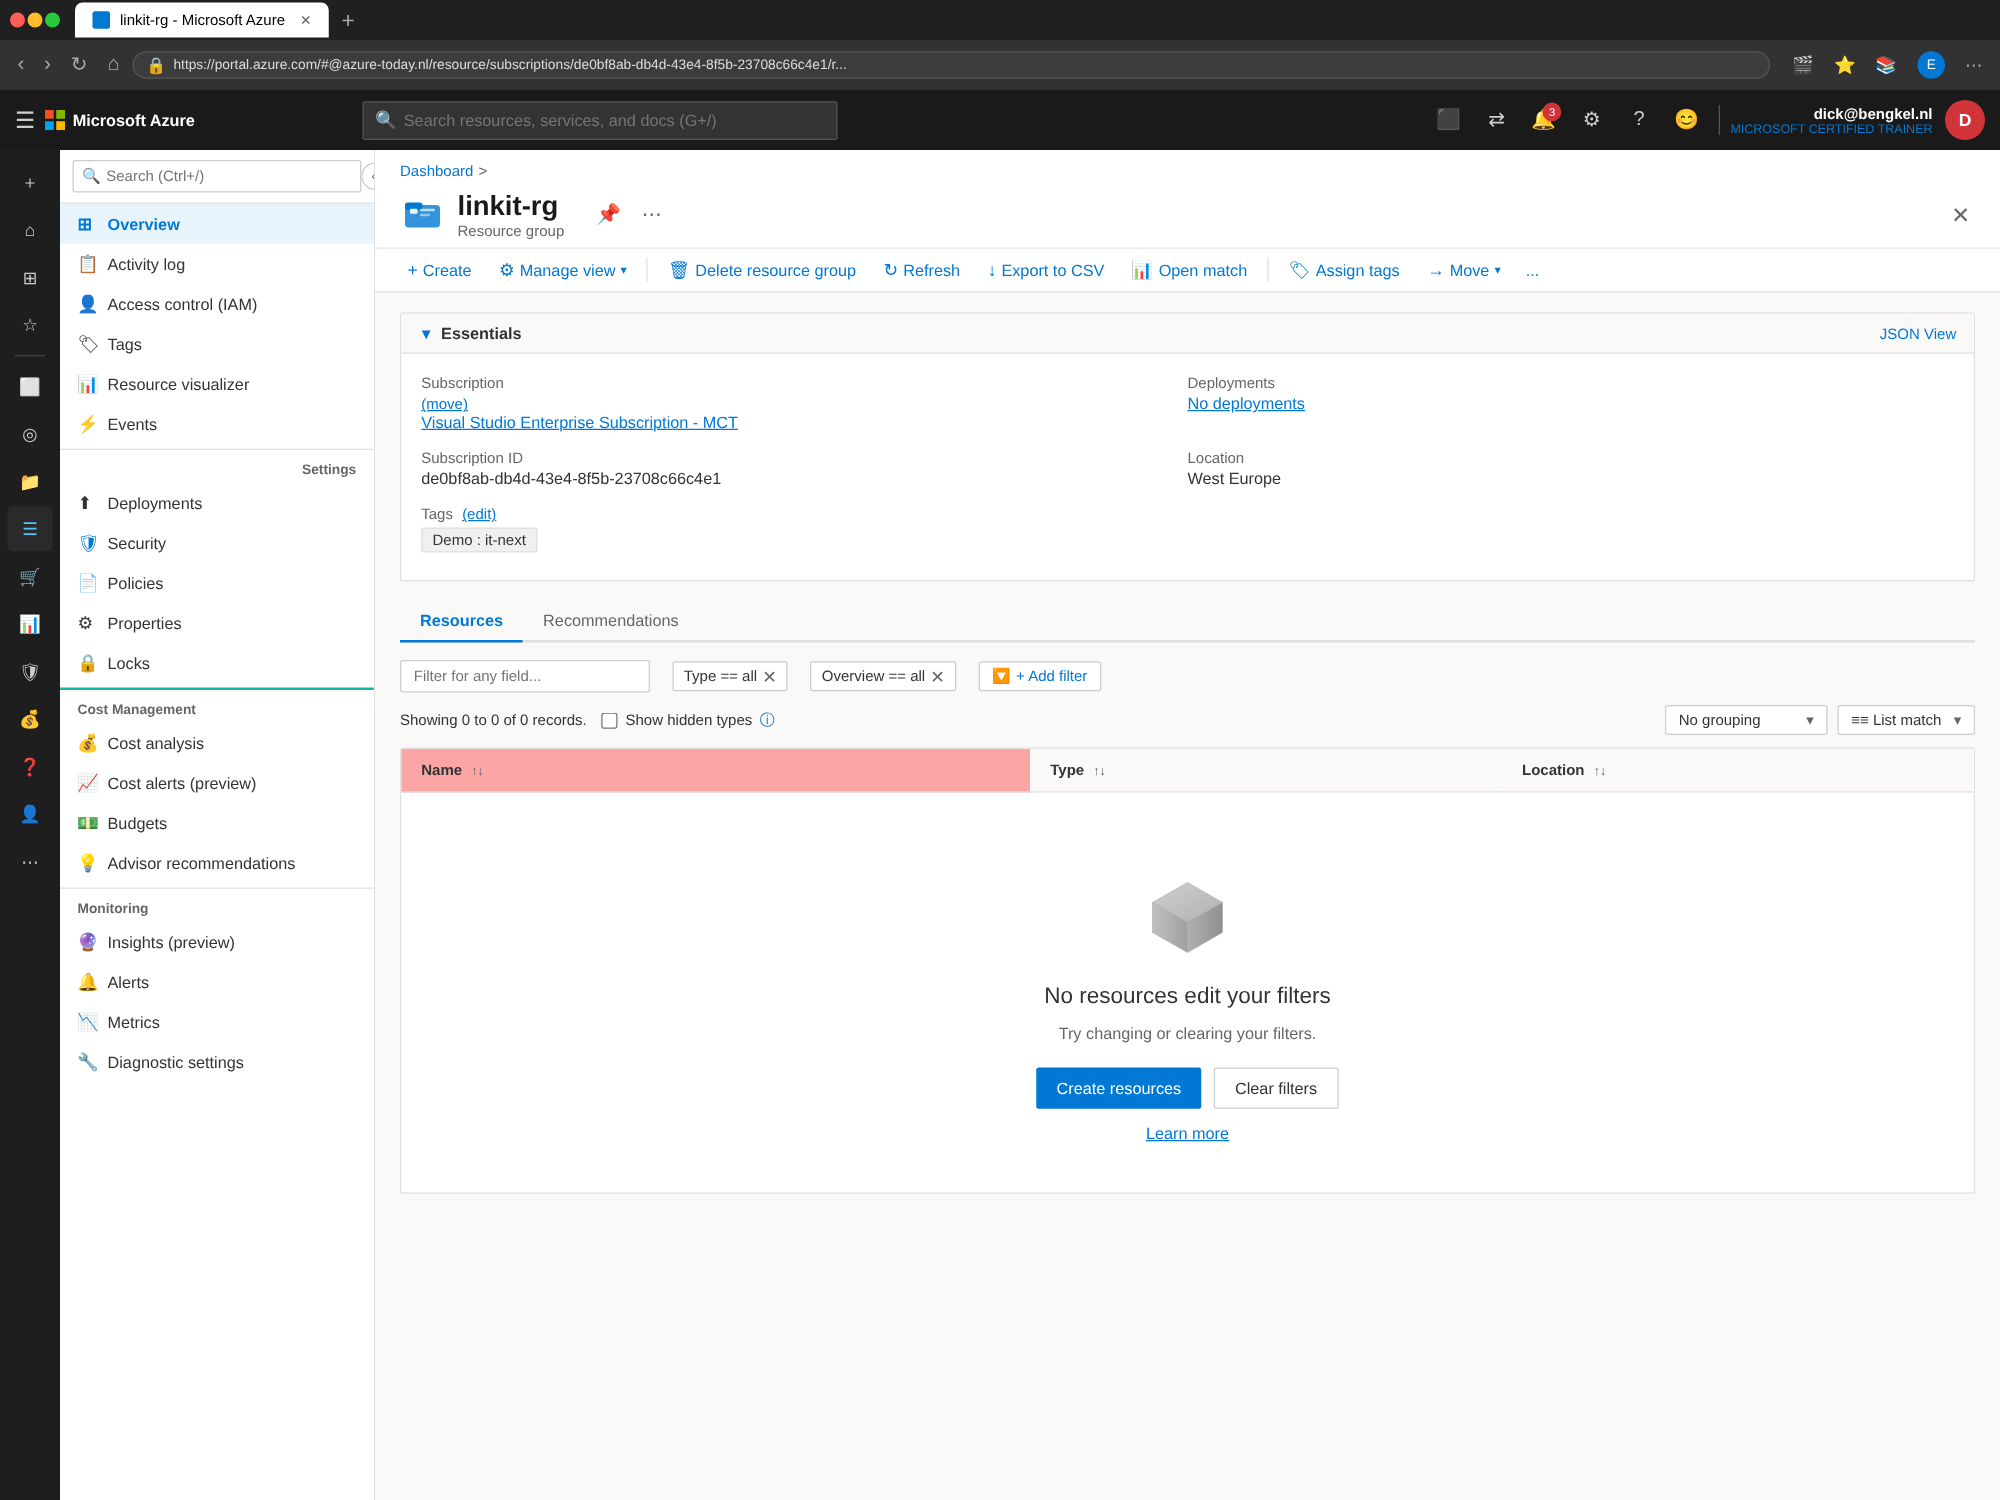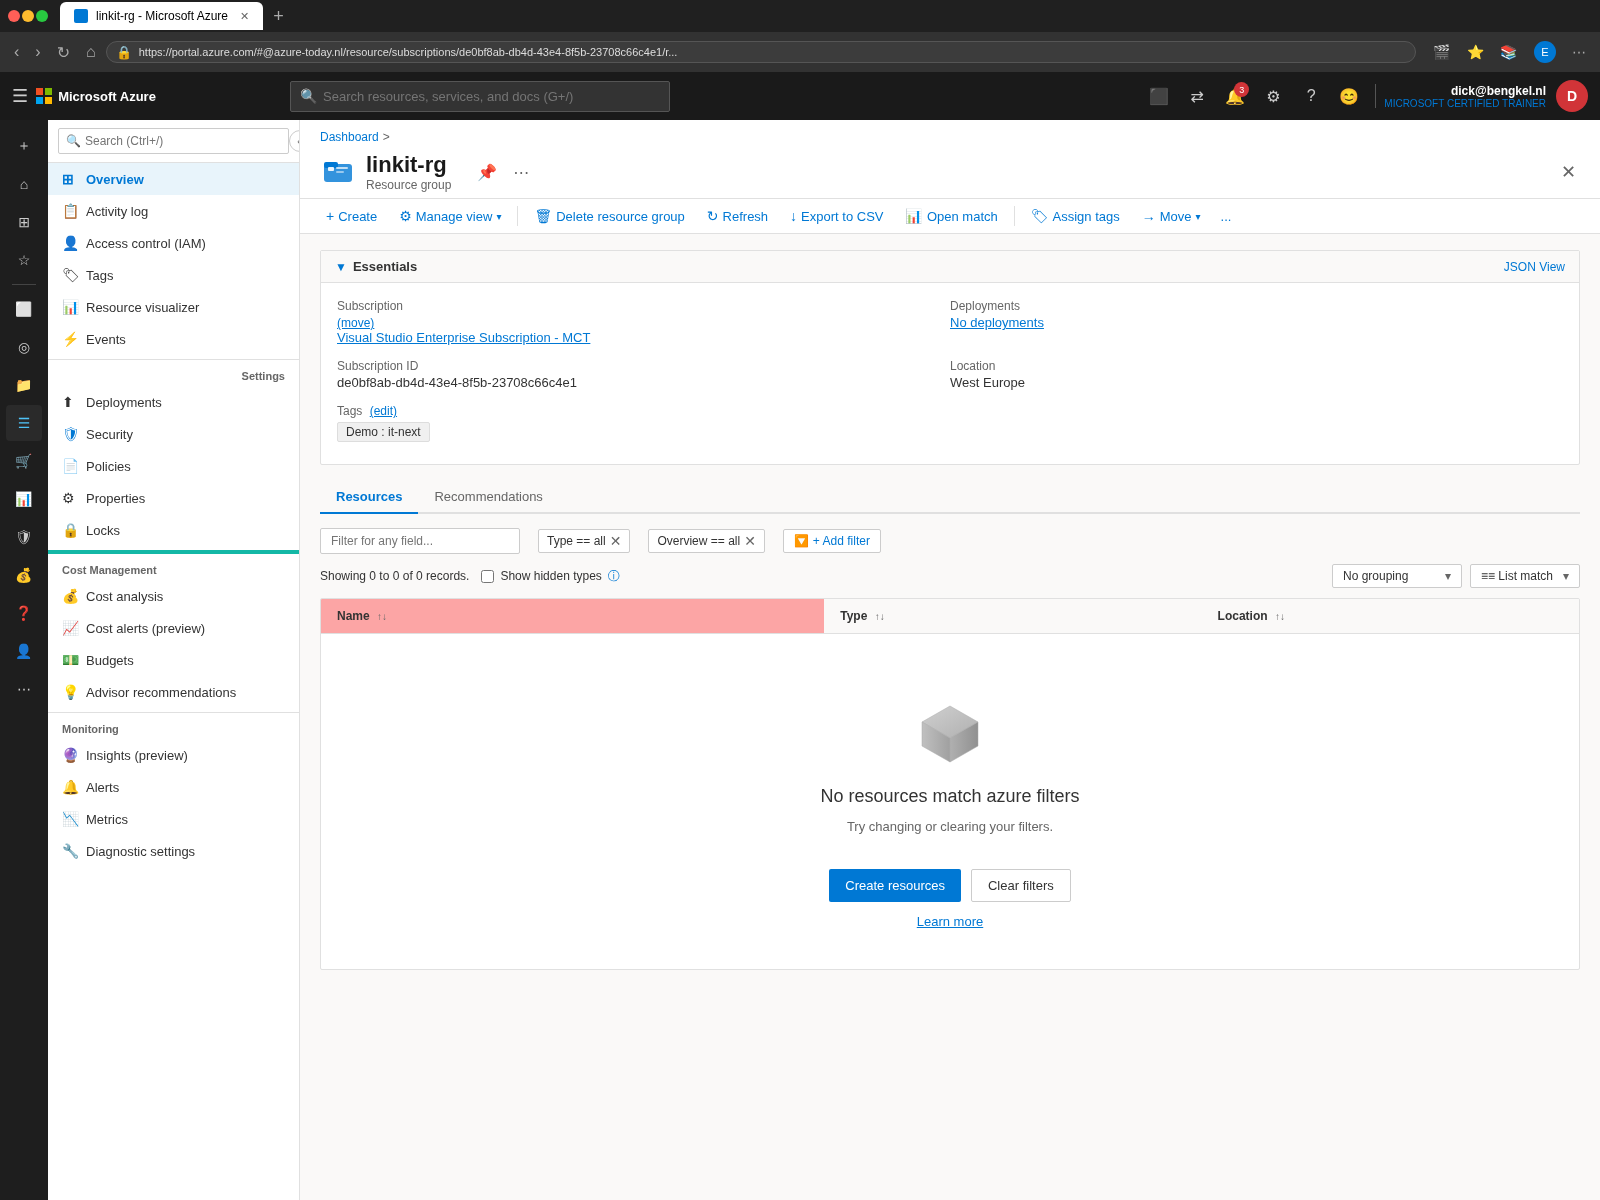--- a/index.html
+++ b/index.html
@@ -152,21 +152,21 @@
       </div>
       <div style="display:flex; align-items:center; gap:8px; padding:8px 14px; cursor:pointer; color:#333;">
         <span style="font-size:14px; width:16px;">⚙</span>
         <span>Properties</span>
       </div>
       <div style="display:flex; align-items:center; gap:8px; padding:8px 14px; cursor:pointer; color:#333;">
         <span style="font-size:14px; width:16px;">🔒</span>
         <span>Locks</span>
       </div>
 
-      <div style="padding:10px 14px 4px; font-size:11px; font-weight:600; color:#666; border-top:4px solid #14b8a6; margin-top:4px;">Cost Management</div>
+      <div style="padding:10px 14px 4px; font-size:11px; font-weight:600; color:#666; border-top:2px solid #14b8a6; margin-top:4px;">Cost Management</div>
       <div style="display:flex; align-items:center; gap:8px; padding:8px 14px; cursor:pointer; color:#333;">
         <span style="font-size:14px; width:16px; color:#107c10;">💰</span>
         <span>Cost analysis</span>
       </div>
       <div style="display:flex; align-items:center; gap:8px; padding:8px 14px; cursor:pointer; color:#333;">
         <span style="font-size:14px; width:16px; color:#107c10;">📈</span>
         <span>Cost alerts (preview)</span>
       </div>
       <div style="display:flex; align-items:center; gap:8px; padding:8px 14px; cursor:pointer; color:#333;">
         <span style="font-size:14px; width:16px; color:#107c10;">💵</span>
@@ -384,23 +384,23 @@
                           <stop offset="100%" style="stop-color:#909090;stop-opacity:1"></stop>
                         </linearGradient>
                       </defs>
 
                       <polygon points="40,12 68,28 40,44 12,28" fill="url(#cubeTop)" stroke="#aaa" stroke-width="0.5"></polygon>
 
                       <polygon points="12,28 40,44 40,68 12,52" fill="url(#cubeLeft)" stroke="#aaa" stroke-width="0.5"></polygon>
 
                       <polygon points="40,44 68,28 68,52 40,68" fill="url(#cubeRight)" stroke="#aaa" stroke-width="0.5"></polygon>
                     </svg>
-                    <div style="font-size:18px; color:#333; font-weight:400;">No resources match azure filters</div>
+                    <div style="font-size:18px; color:#333; font-weight:400;">No resources edit your filters</div>
                     <div style="font-size:13px; color:#666;">Try changing or clearing your filters.</div>
-                    <div style="display:flex; gap:10px; margin-top:23px;">
+                    <div style="display:flex; gap:10px; margin-top:8px;">
                       <button style="background:#0078d4; color:#fff; border:none; padding:8px 16px; border-radius:2px; cursor:pointer; font-size:13px;">Create resources</button>
                       <button style="background:#fff; color:#333; border:1px solid #ccc; padding:8px 16px; border-radius:2px; cursor:pointer; font-size:13px;">Clear filters</button>
                     </div>
                     <a style="color:#0078d4; font-size:13px; cursor:pointer; text-decoration:underline;">Learn more</a>
                   </div>
                 </td>
               </tr>
             </tbody>
           </table>
         </div>

